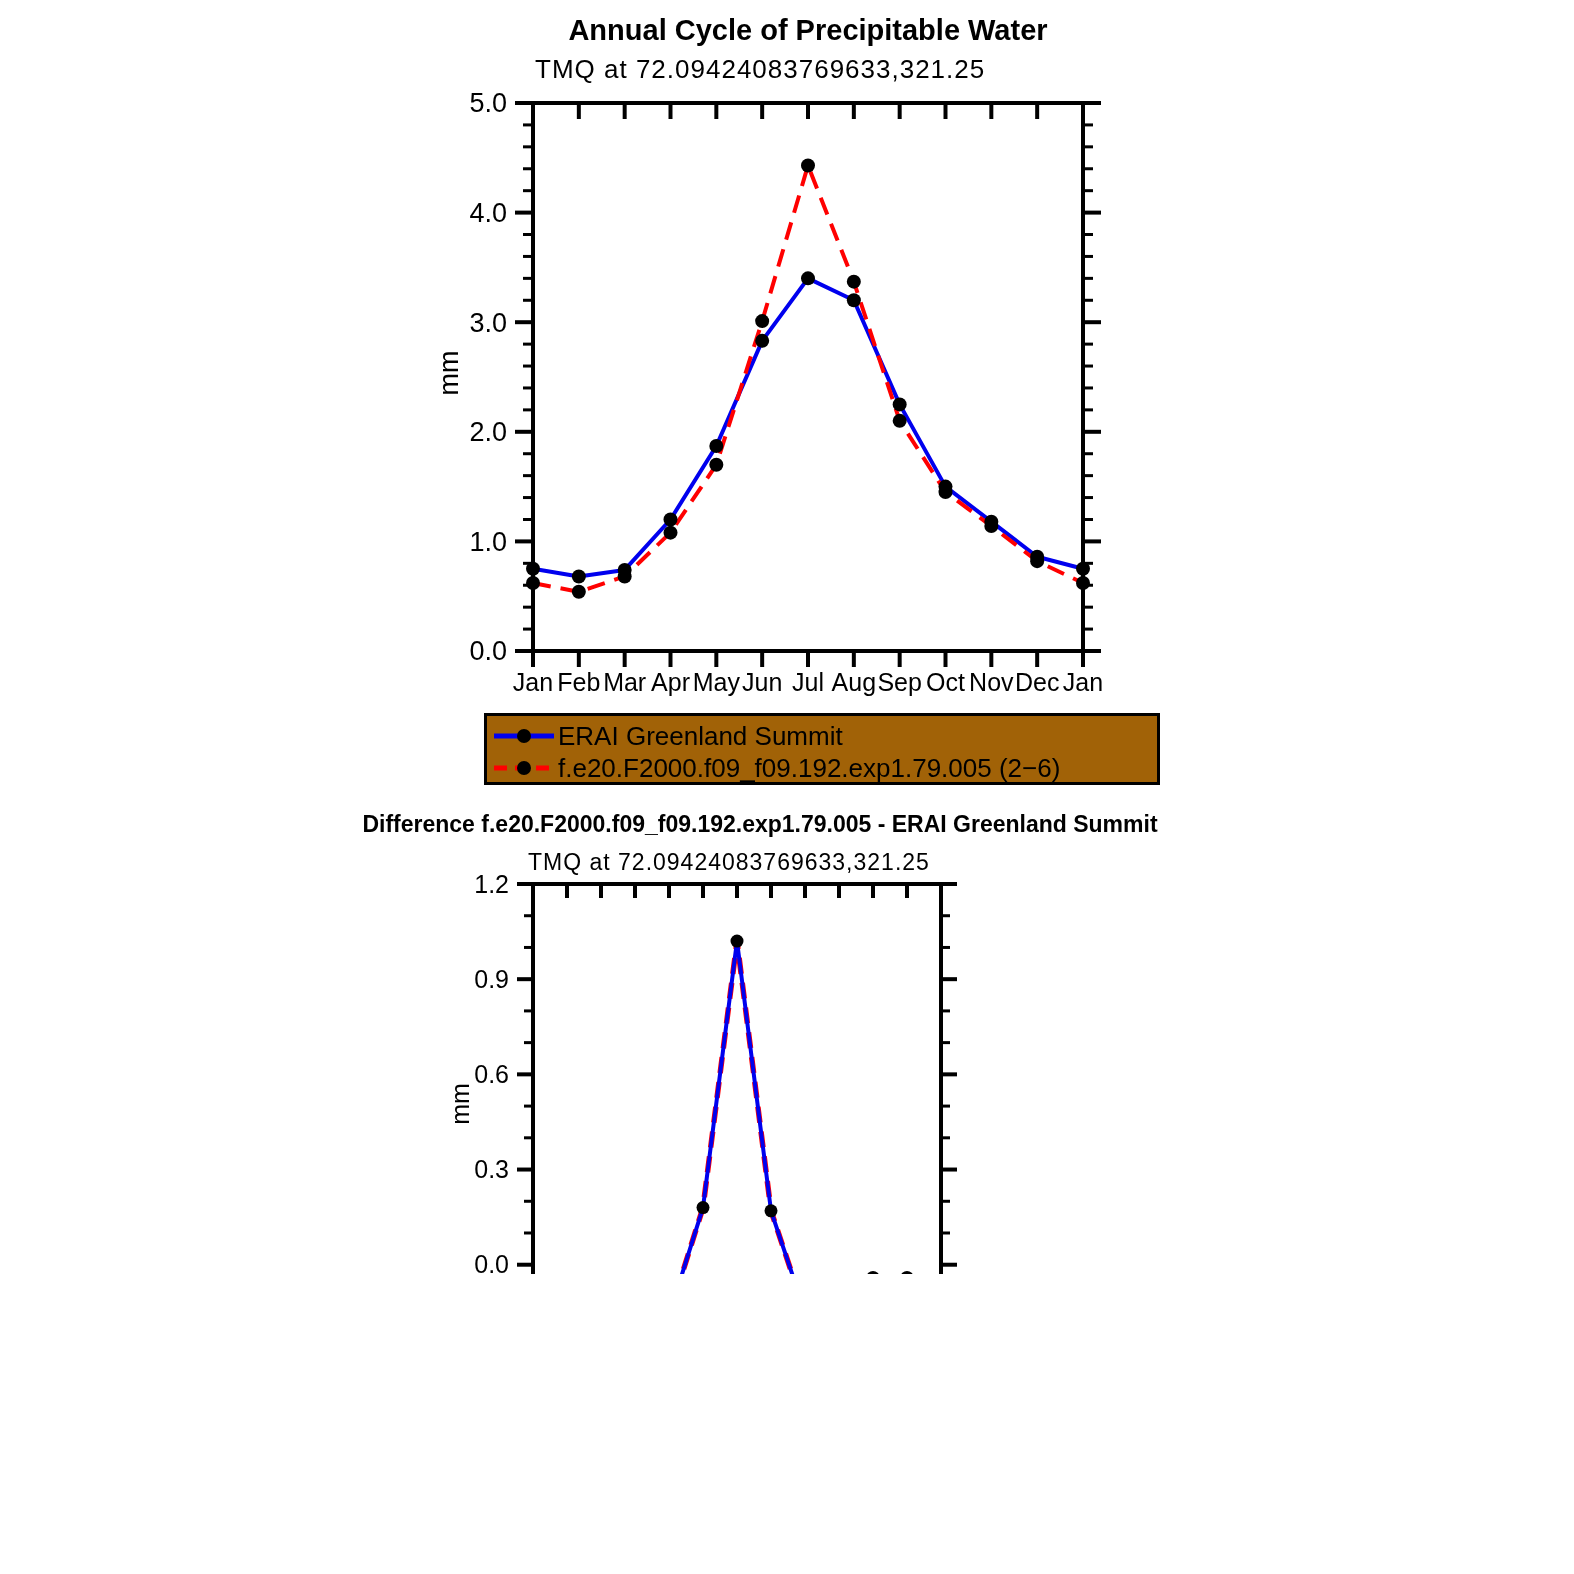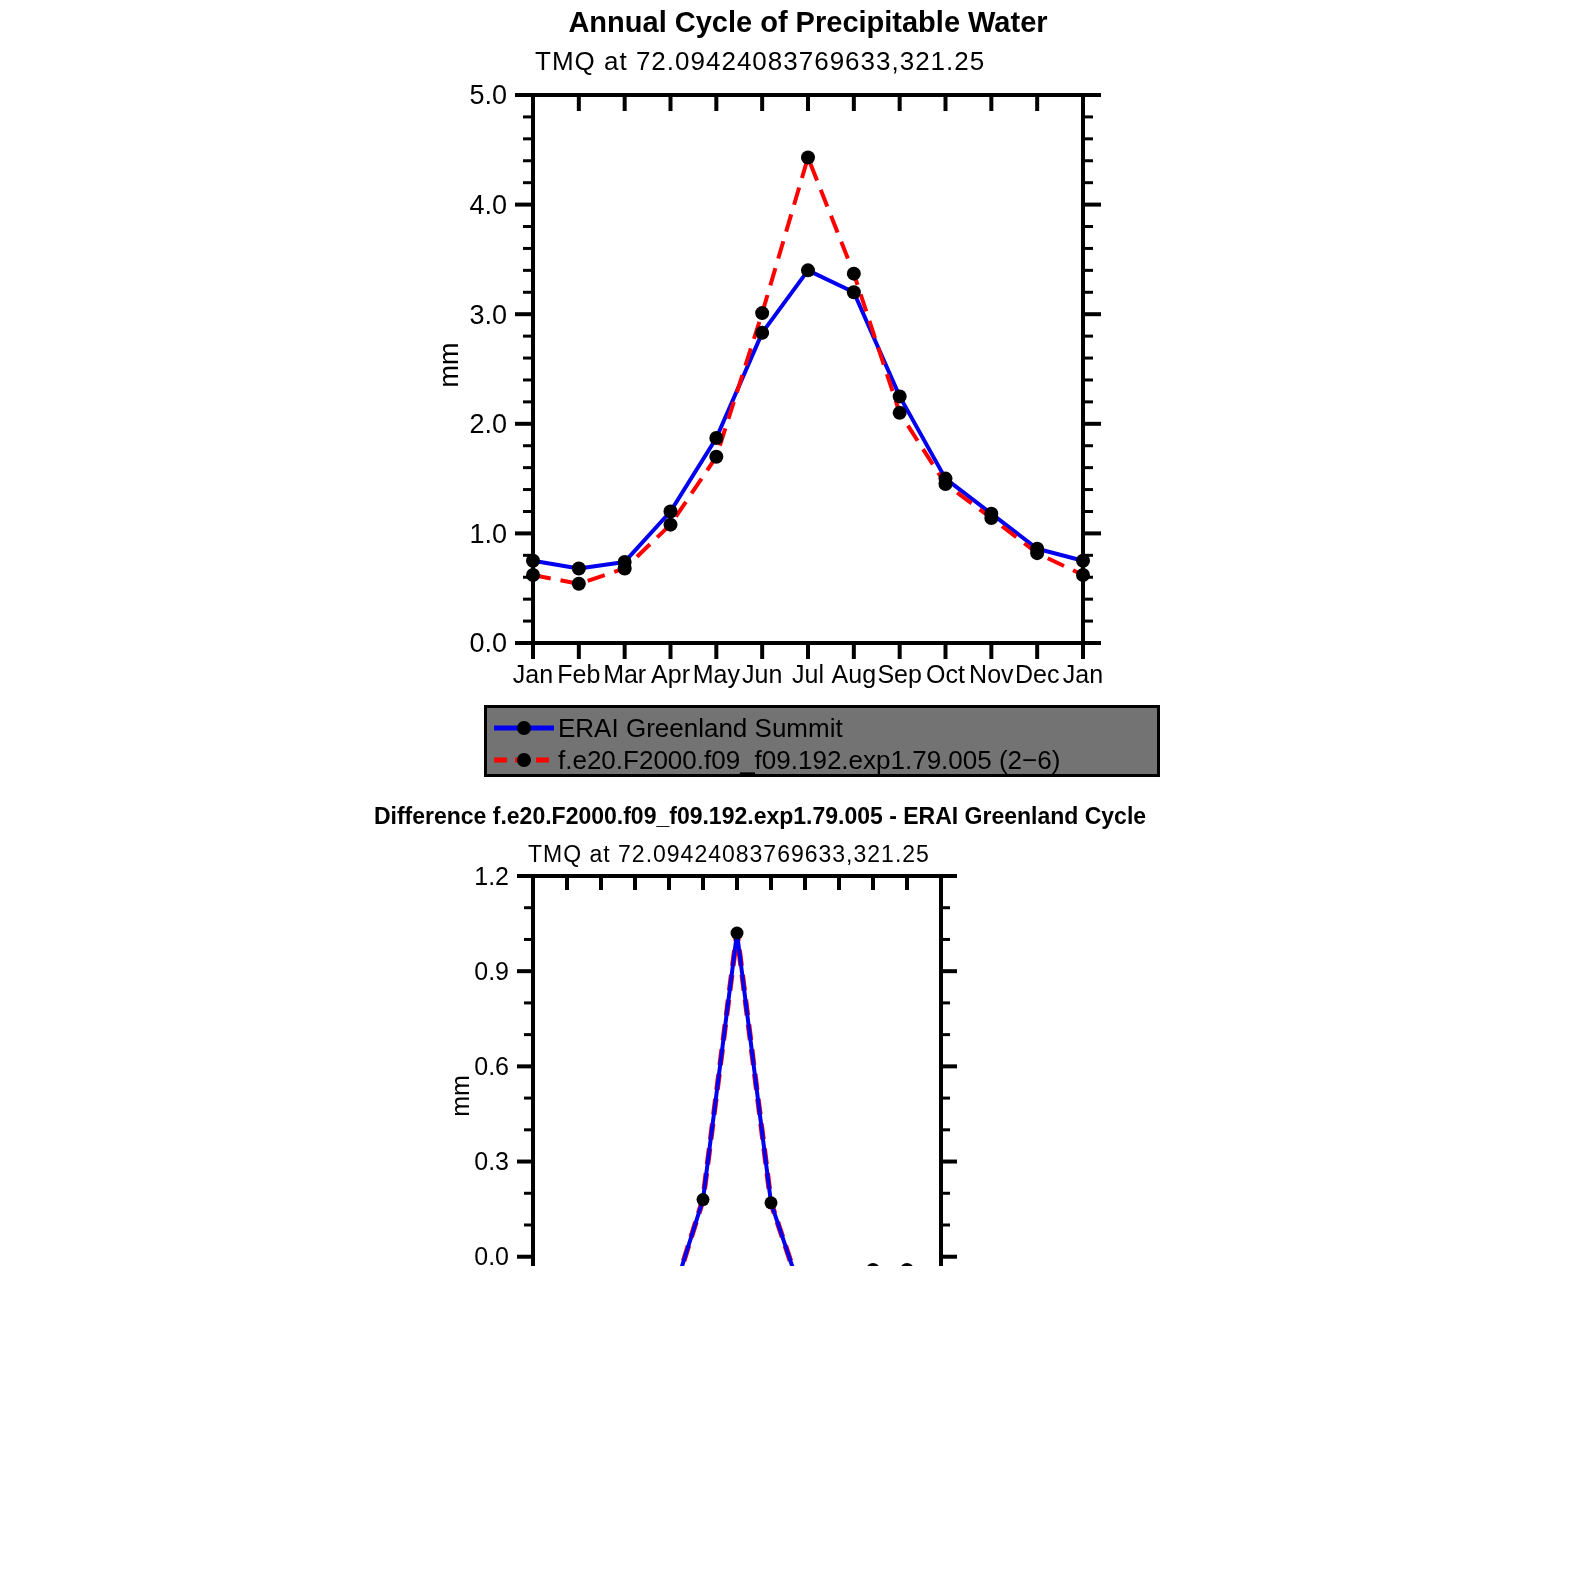--- a/index.html
+++ b/index.html
@@ -1,29 +1,29 @@
 <!DOCTYPE html>
 <html><head>
 <meta charset="utf-8">
 <style>
   html,body{margin:0;padding:0;background:#ffffff;}
   .canvas{position:relative;width:1574px;height:1266px;background:#ffffff;overflow:hidden;
-          font-family:"Liberation Sans", sans-serif;color:#000;}
+          font-family:"Liberation Sans", sans-serif;color:#000;margin-top:8px;}
   .abs{position:absolute;}
   .c-title{font-weight:bold;text-align:center;white-space:nowrap;}
   #c1-title{left:533px;top:6px;width:550px;font-size:29px;}
   #c1-sub{left:535px;top:46px;font-size:26px;letter-spacing:1px;white-space:nowrap;}
   #c2-title{left:328px;top:803px;width:864px;font-size:23px;}
   #c2-sub{left:528px;top:841px;font-size:23px;letter-spacing:1px;white-space:nowrap;}
   .mm-label{transform:translate(-50%,-50%) rotate(-90deg);white-space:nowrap;}
   #c1-mm{left:449px;top:365px;font-size:27px;}
   #c2-mm{left:460px;top:1096px;font-size:25px;}
   #plots{position:absolute;left:0;top:0;pointer-events:none;}
   svg text{font-family:"Liberation Sans", sans-serif;fill:#000;}
-  .legend{left:484px;top:705px;width:676px;height:72px;border:3px solid #000;background:#737373;box-sizing:border-box;}
+  .legend{left:484px;top:705px;width:676px;height:72px;border:3px solid #000;background:#a16207;box-sizing:border-box;}
   .lrow{position:absolute;left:5px;height:28px;display:flex;align-items:center;}
   #lrow-0{top:6px;}
   #lrow-1{top:38px;align-items:center;}
   .llabel{font-size:26px;white-space:nowrap;margin-left:2px;}
   .lsample{flex:0 0 auto;}
 </style>
 </head>
 <body>
 
 <div class="canvas">
@@ -42,21 +42,21 @@
     </div>
     <div class="lrow" id="lrow-1">
       <svg class="lsample" width="64" height="22">
         <line class="sample-line" x1="2" y1="11" x2="62" y2="11" stroke-width="5" stroke-dasharray="13 8" stroke="#ff0000"></line>
         <circle cx="32" cy="11" r="7" fill="#000"></circle>
       </svg>
       <span class="llabel">f.e20.F2000.f09_f09.192.exp1.79.005 (2−6)</span>
     </div>
   </div>
 
-  <div class="abs c-title" id="c2-title">Difference f.e20.F2000.f09_f09.192.exp1.79.005 - ERAI Greenland Cycle</div>
+  <div class="abs c-title" id="c2-title">Difference f.e20.F2000.f09_f09.192.exp1.79.005 - ERAI Greenland Summit</div>
   <div class="abs" id="c2-sub">TMQ at 72.09424083769633,321.25</div>
   <div class="abs mm-label" id="c2-mm">mm</div>
 
   <svg id="plots" width="1574" height="1574" viewBox="0 0 1574 1574">
       <g>
         <g stroke="#000" stroke-width="4">
           <line x1="533" y1="645" x2="533" y2="93"></line>
           <line x1="1083" y1="645" x2="1083" y2="93"></line>
           <line x1="531" y1="643" x2="1085" y2="643"></line>
           <line x1="531" y1="95" x2="1085" y2="95"></line>

